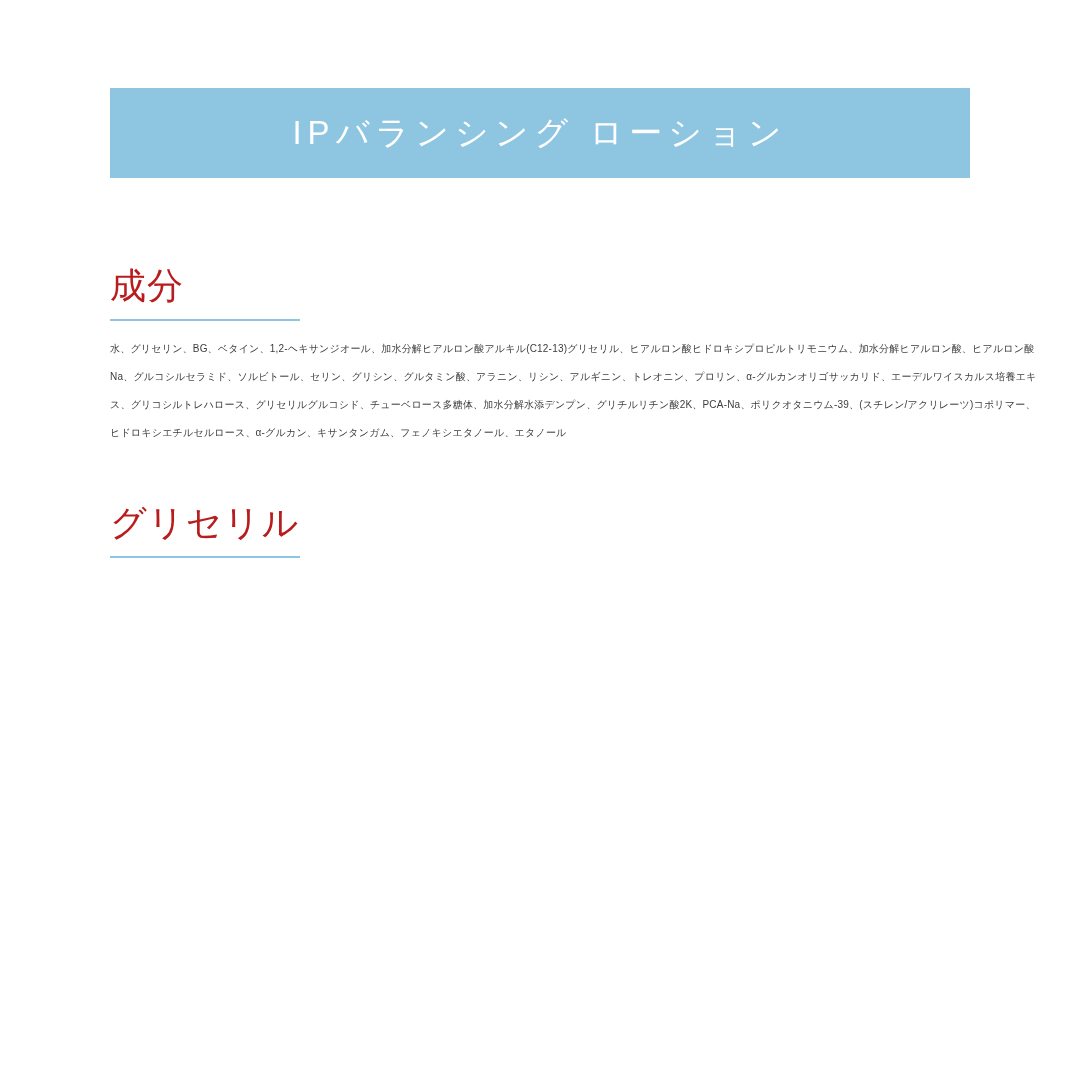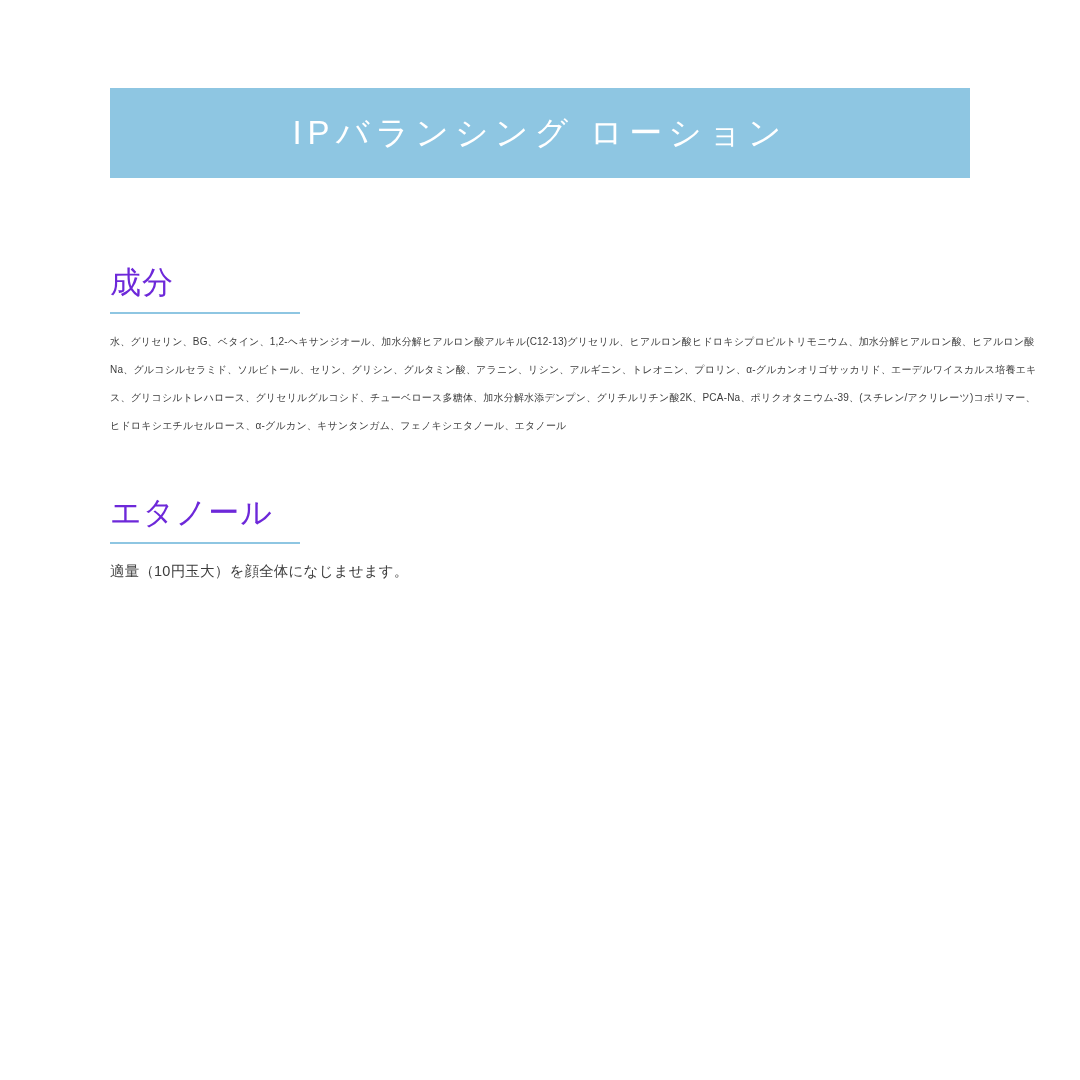--- a/index.html
+++ b/index.html
@@ -42,23 +42,23 @@
     position: absolute;
     left: 110px;
     top: 262px;
     width: 930px;
   }
   .section {
     margin-bottom: 46px;
   }
   .section-heading {
     display: inline-block;
-    font-size: 31px;
+    font-size: 36px;
     font-weight: 400;
-    color: #6d28d9;
+    color: #b91c1c;
     letter-spacing: 1px;
     padding: 0 0 8px 0;
     margin: 0 0 14px 0;
     border-bottom: 2px solid #8ec6e2;
     min-width: 190px;
     box-sizing: border-box;
   }
   .section-body {
     font-size: 10px;
     line-height: 28px;
@@ -86,18 +86,17 @@
   </div>
 
   <div class="content">
 
     <div class="section">
       <div class="section-heading">成分</div>
       <div class="section-body">水、グリセリン、BG、ベタイン、1,2‐ヘキサンジオール、加水分解ヒアルロン酸アルキル(C12‐13)グリセリル、ヒアルロン酸ヒドロキシプロピルトリモニウム、加水分解ヒアルロン酸、ヒアルロン酸Na、グルコシルセラミド、ソルビトール、セリン、グリシン、グルタミン酸、アラニン、リシン、アルギニン、トレオニン、プロリン、α‐グルカンオリゴサッカリド、エーデルワイスカルス培養エキス、グリコシルトレハロース、グリセリルグルコシド、チューベロース多糖体、加水分解水添デンプン、グリチルリチン酸2K、PCA‐Na、ポリクオタニウム‐39、(スチレン/アクリレーツ)コポリマー、ヒドロキシエチルセルロース、α‐グルカン、キサンタンガム、フェノキシエタノール、エタノール</div>
     </div>
 
     <div class="section section-usage">
-      <div class="section-heading">エタノール</div>
-      <div class="section-body usage-body">適量（10円玉大）を顔全体になじませます。</div>
+      <div class="section-heading">グリセリル</div>
     </div>
 
   </div>
 </div>
 
 </body></html>

